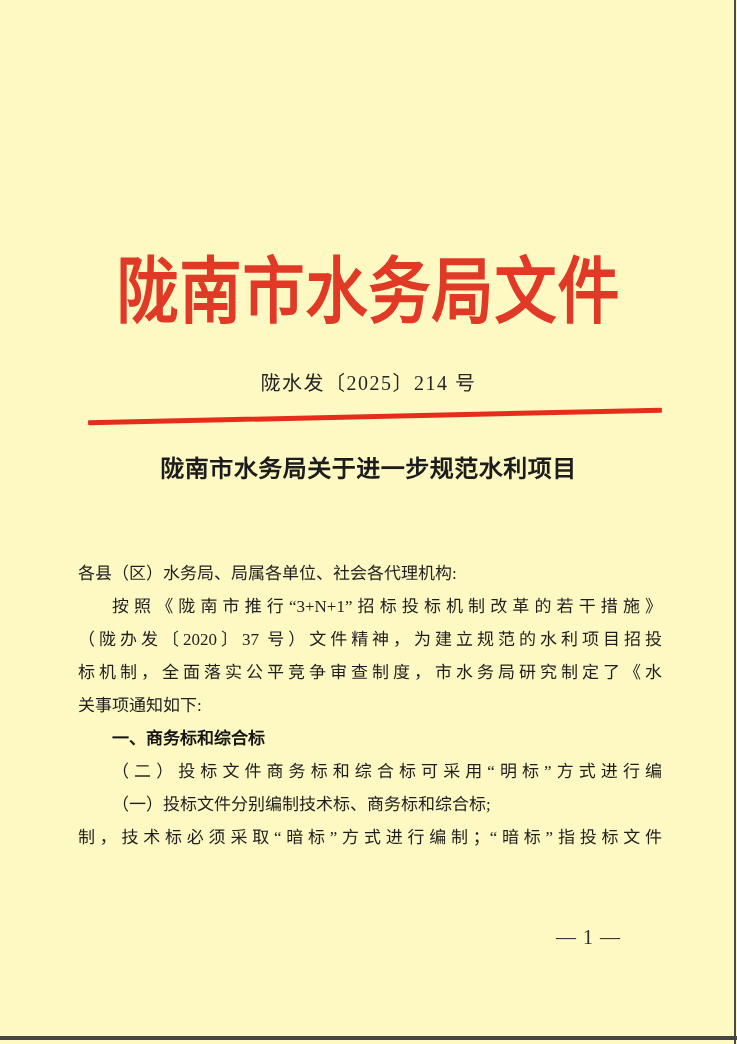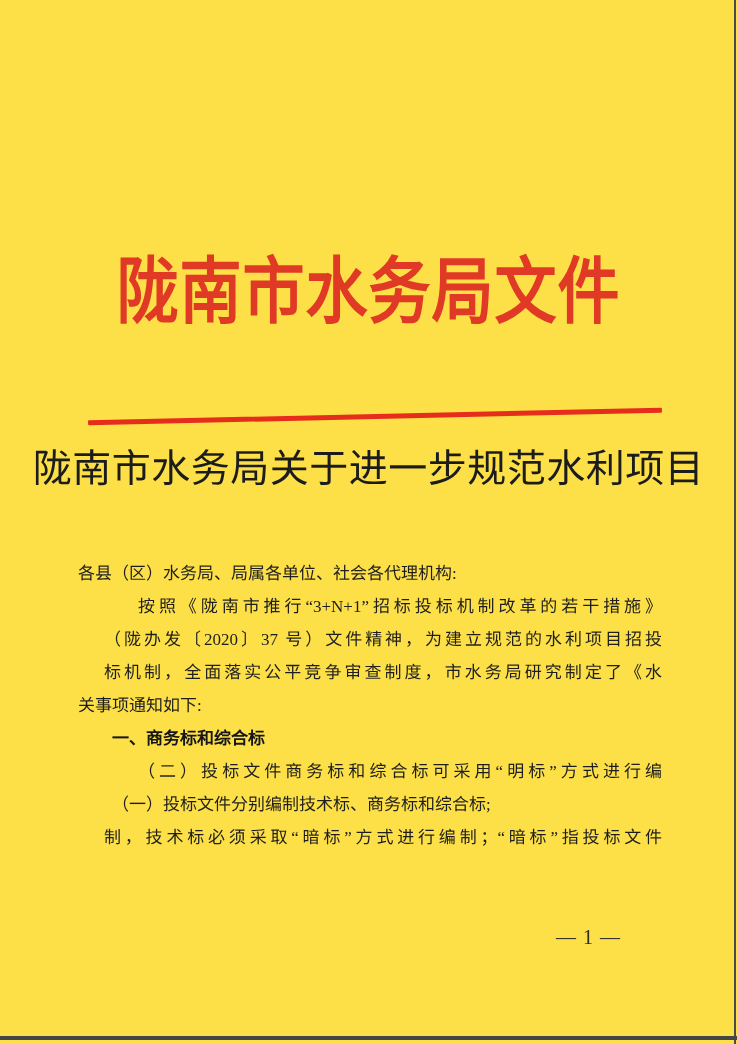--- a/index.html
+++ b/index.html
@@ -12,21 +12,21 @@
     padding:0;
     width:737px;
     height:1044px;
     background:#ffffff;
     font-family:"Liberation Serif","DejaVu Serif",serif;
   }
   .page{
     position:relative;
     width:737px;
     height:1044px;
-    background:#fde047;
+    background:#fef9c3;
     overflow:hidden;
   }
   .agency-title{
     position:absolute;
     top:232px;
     left:0;
     width:100%;
     text-align:center;
     font-size:62px;
     font-weight:700;
@@ -56,38 +56,38 @@
     background:var(--rule-red);
     transform:rotate(-1.25deg);
     border-radius:1px;
   }
   .subject{
     position:absolute;
     top:449px;
     left:0;
     width:100%;
     text-align:center;
-    font-size:39px;
+    font-size:24px;
     line-height:40px;
-    font-weight:400;
+    font-weight:700;
     color:#1c1c1c;
     letter-spacing:0.5px;
   }
   .doc-body{
     position:absolute;
     top:557px;
     left:78px;
     width:584px;
     font-size:17px;
     line-height:33px;
     color:var(--ink);
   }
   .ln{ white-space:nowrap; }
   .ind{ text-indent:2em; }
-  .fill{ text-align:justify; text-align-last:justify;margin-left:26px; }
+  .fill{ text-align:justify; text-align-last:justify; }
   .heading{
     font-family:"Liberation Sans","DejaVu Sans",sans-serif;
     font-weight:700;
     color:#161616;
   }
   .page-number{
     position:absolute;
     top:926px;
     left:556px;
     font-size:20px;
@@ -112,20 +112,21 @@
     background:#454545;
   }
 </style>
 </head>
 <body>
 
 <div class="page">
 
   <div class="agency-title">陇南市水务局文件</div>
 
+  <div class="doc-number">陇水发〔2025〕214 号</div>
 
   <div class="red-rule"></div>
 
   <div class="subject">
     <div>陇南市水务局关于进一步规范水利项目</div>
   </div>
 
   <div class="doc-body">
     <div class="ln">各县（区）水务局、局属各单位、社会各代理机构:</div>
     <div class="ln ind fill">按照《陇南市推行“3+N+1”招标投标机制改革的若干措施》</div>

